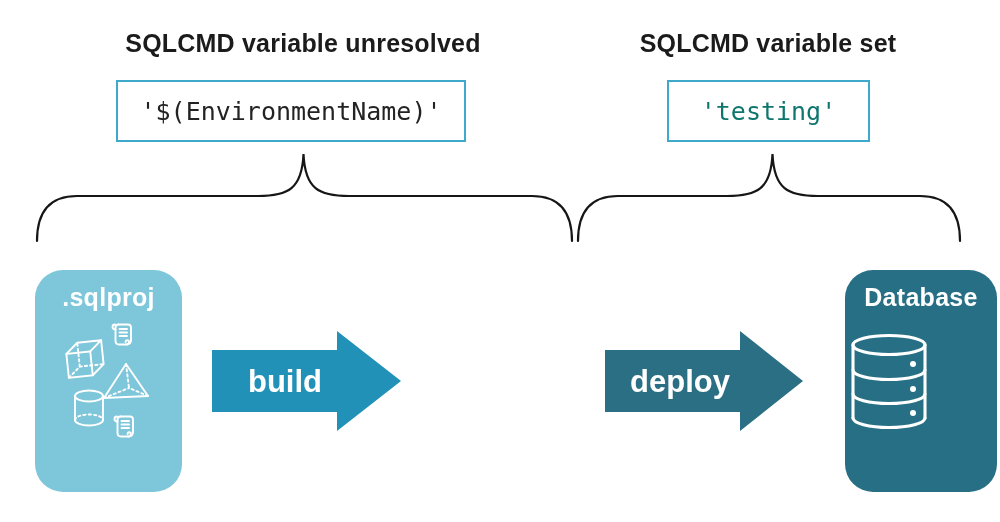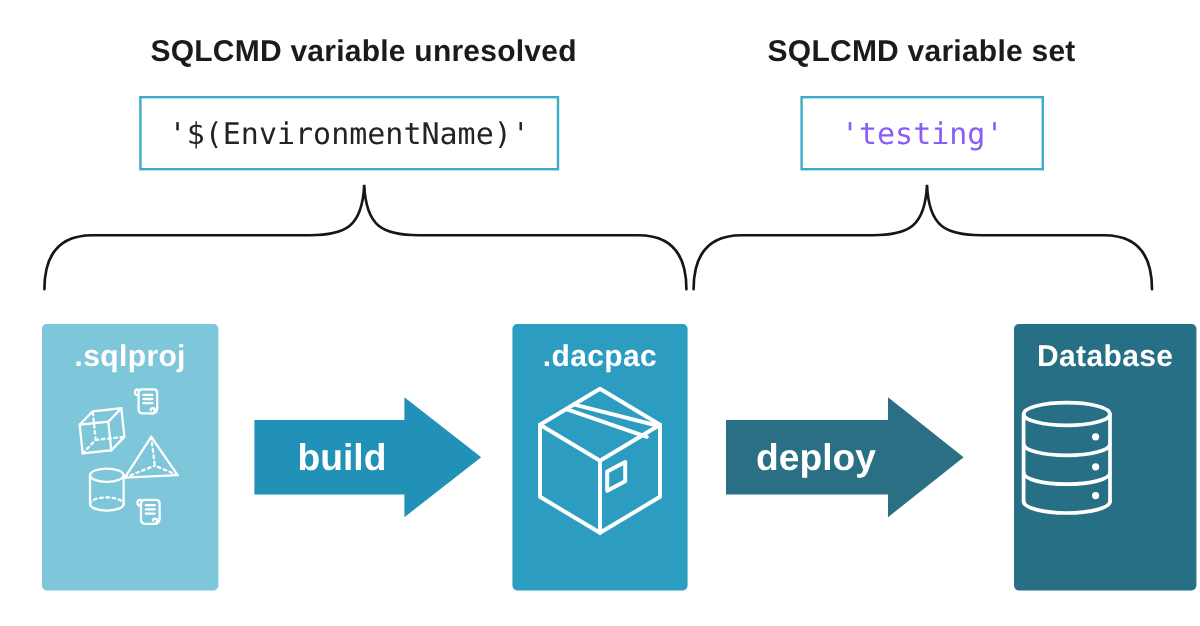--- a/index.html
+++ b/index.html
@@ -24,21 +24,21 @@
   .code{
     font-family:"DejaVu Sans Mono","Liberation Mono",monospace;
     font-size:25px;color:#232323;white-space:pre;
   }
   .overlay{position:absolute;left:0;top:0;}
   .brace{fill:none;stroke:#161616;stroke-width:2.2;stroke-linecap:round;}
   .arrow-label{
     font-family:"Liberation Sans",sans-serif;font-size:31px;font-weight:700;
     fill:#ffffff;
   }
-  .card{position:absolute;top:270px;height:222px;border-radius:4px;}
+  .card{position:absolute;top:270px;height:222px;border-radius:28px;}
   .card-sqlproj{left:35px;width:147px;background:#7ec6da;}
   .card-dacpac{left:427px;width:146px;background:#2c9dc0;}
   .card-database{left:813px;width:152px;background:#276f85;margin-left:32px;}
   .card-label{
     padding-top:13px;text-align:center;font-size:25px;font-weight:700;
     color:#ffffff;letter-spacing:.3px;
   }
   .icon-svg{position:absolute;}
   .wicon{fill:none;stroke:#ffffff;stroke-linecap:round;stroke-linejoin:round;}
   .wdot{fill:#ffffff;stroke:none;}
@@ -49,21 +49,21 @@
 
 <div class="canvas">
 
   <div class="heading heading-right" style="color: rgb(27, 27, 27);">SQLCMD variable set</div>
   <div class="heading heading-left" style="color: rgb(27, 27, 27);">SQLCMD variable unresolved</div>
 
   <div class="codebox codebox-left" style="border-color: rgb(63, 169, 203);">
     <span class="code" style="color: rgb(35, 35, 35);">'$(EnvironmentName)'</span>
   </div>
   <div class="codebox codebox-right" style="border-color: rgb(63, 169, 203);">
-    <span class="code" style="color: #8b5cf6;">'testing'</span>
+    <span class="code" style="color: #0f766e;">'testing'</span>
   </div>
 
   <svg class="overlay" width="1000" height="522" viewBox="0 0 1000 522">
     <path class="brace" d="M 37 241 C 37 214 48 196 77 196 L 258 196 C 288 196 302 189 303.5 154
              C 305 189 319 196 349 196 L 532 196 C 561 196 572 214 572 241" stroke="#161616"></path>
     <path class="brace" d="M 578 241 C 578 214 589 196 618 196 L 727 196 C 757 196 771 189 772.5 154
              C 774 189 788 196 818 196 L 920 196 C 949 196 960 214 960 241" stroke="#161616"></path>
 
     <polygon points="212,350 337,350 337,331 401,381 337,431 337,412 212,412" fill="#2191B8"></polygon>
     <polygon points="605,350 740,350 740,331 803,381 740,431 740,412 605,412" fill="#2A6F84"></polygon>
@@ -116,23 +116,20 @@
         <path d="M 21 19 Q 21 23.5 16.5 23.5 H 9 Q 5.5 23.5 5.5 20 V 6.5 Q 5.5 3.5 8.5 3.5"></path>
         <path d="M 5.5 8.5 Q 2.5 8.5 2.5 6 Q 2.5 3.5 5 3.5"></path>
         <path d="M 16.5 23.5 Q 19 23.5 19 21 Q 19 19.2 17.2 19.2 Q 15.6 19.2 15.6 21"></path>
         <path d="M 9.5 8 H 17"></path>
           <path d="M 9.5 11.5 H 17"></path>
           <path d="M 9.5 15 H 17"></path>
       </g>
     </g>
   </svg>
 
-  <div class="card card-dacpac" style="background-color: rgb(44, 157, 192);">
-    <div class="card-label">.dacpac</div>
-  </div>
   <svg class="icon-svg" style="left:442px;top:320px" width="116" height="128" viewBox="0 0 116 128">
     <g class="wicon" stroke-width="3.3">
       <path d="M 58 4 L 8 34 L 58 64 L 108 34 Z"></path>
       <path d="M 36 17 L 107 35"></path>
       <path d="M 30 21 L 97 44"></path>
       <path d="M 8 34 L 8 94 L 58 124 L 58 64"></path>
       <path d="M 108 34 L 108 94 L 58 124"></path>
       <path d="M 64 73 L 79 65 L 79 81 L 64 89 Z"></path>
     </g>
   </svg>

